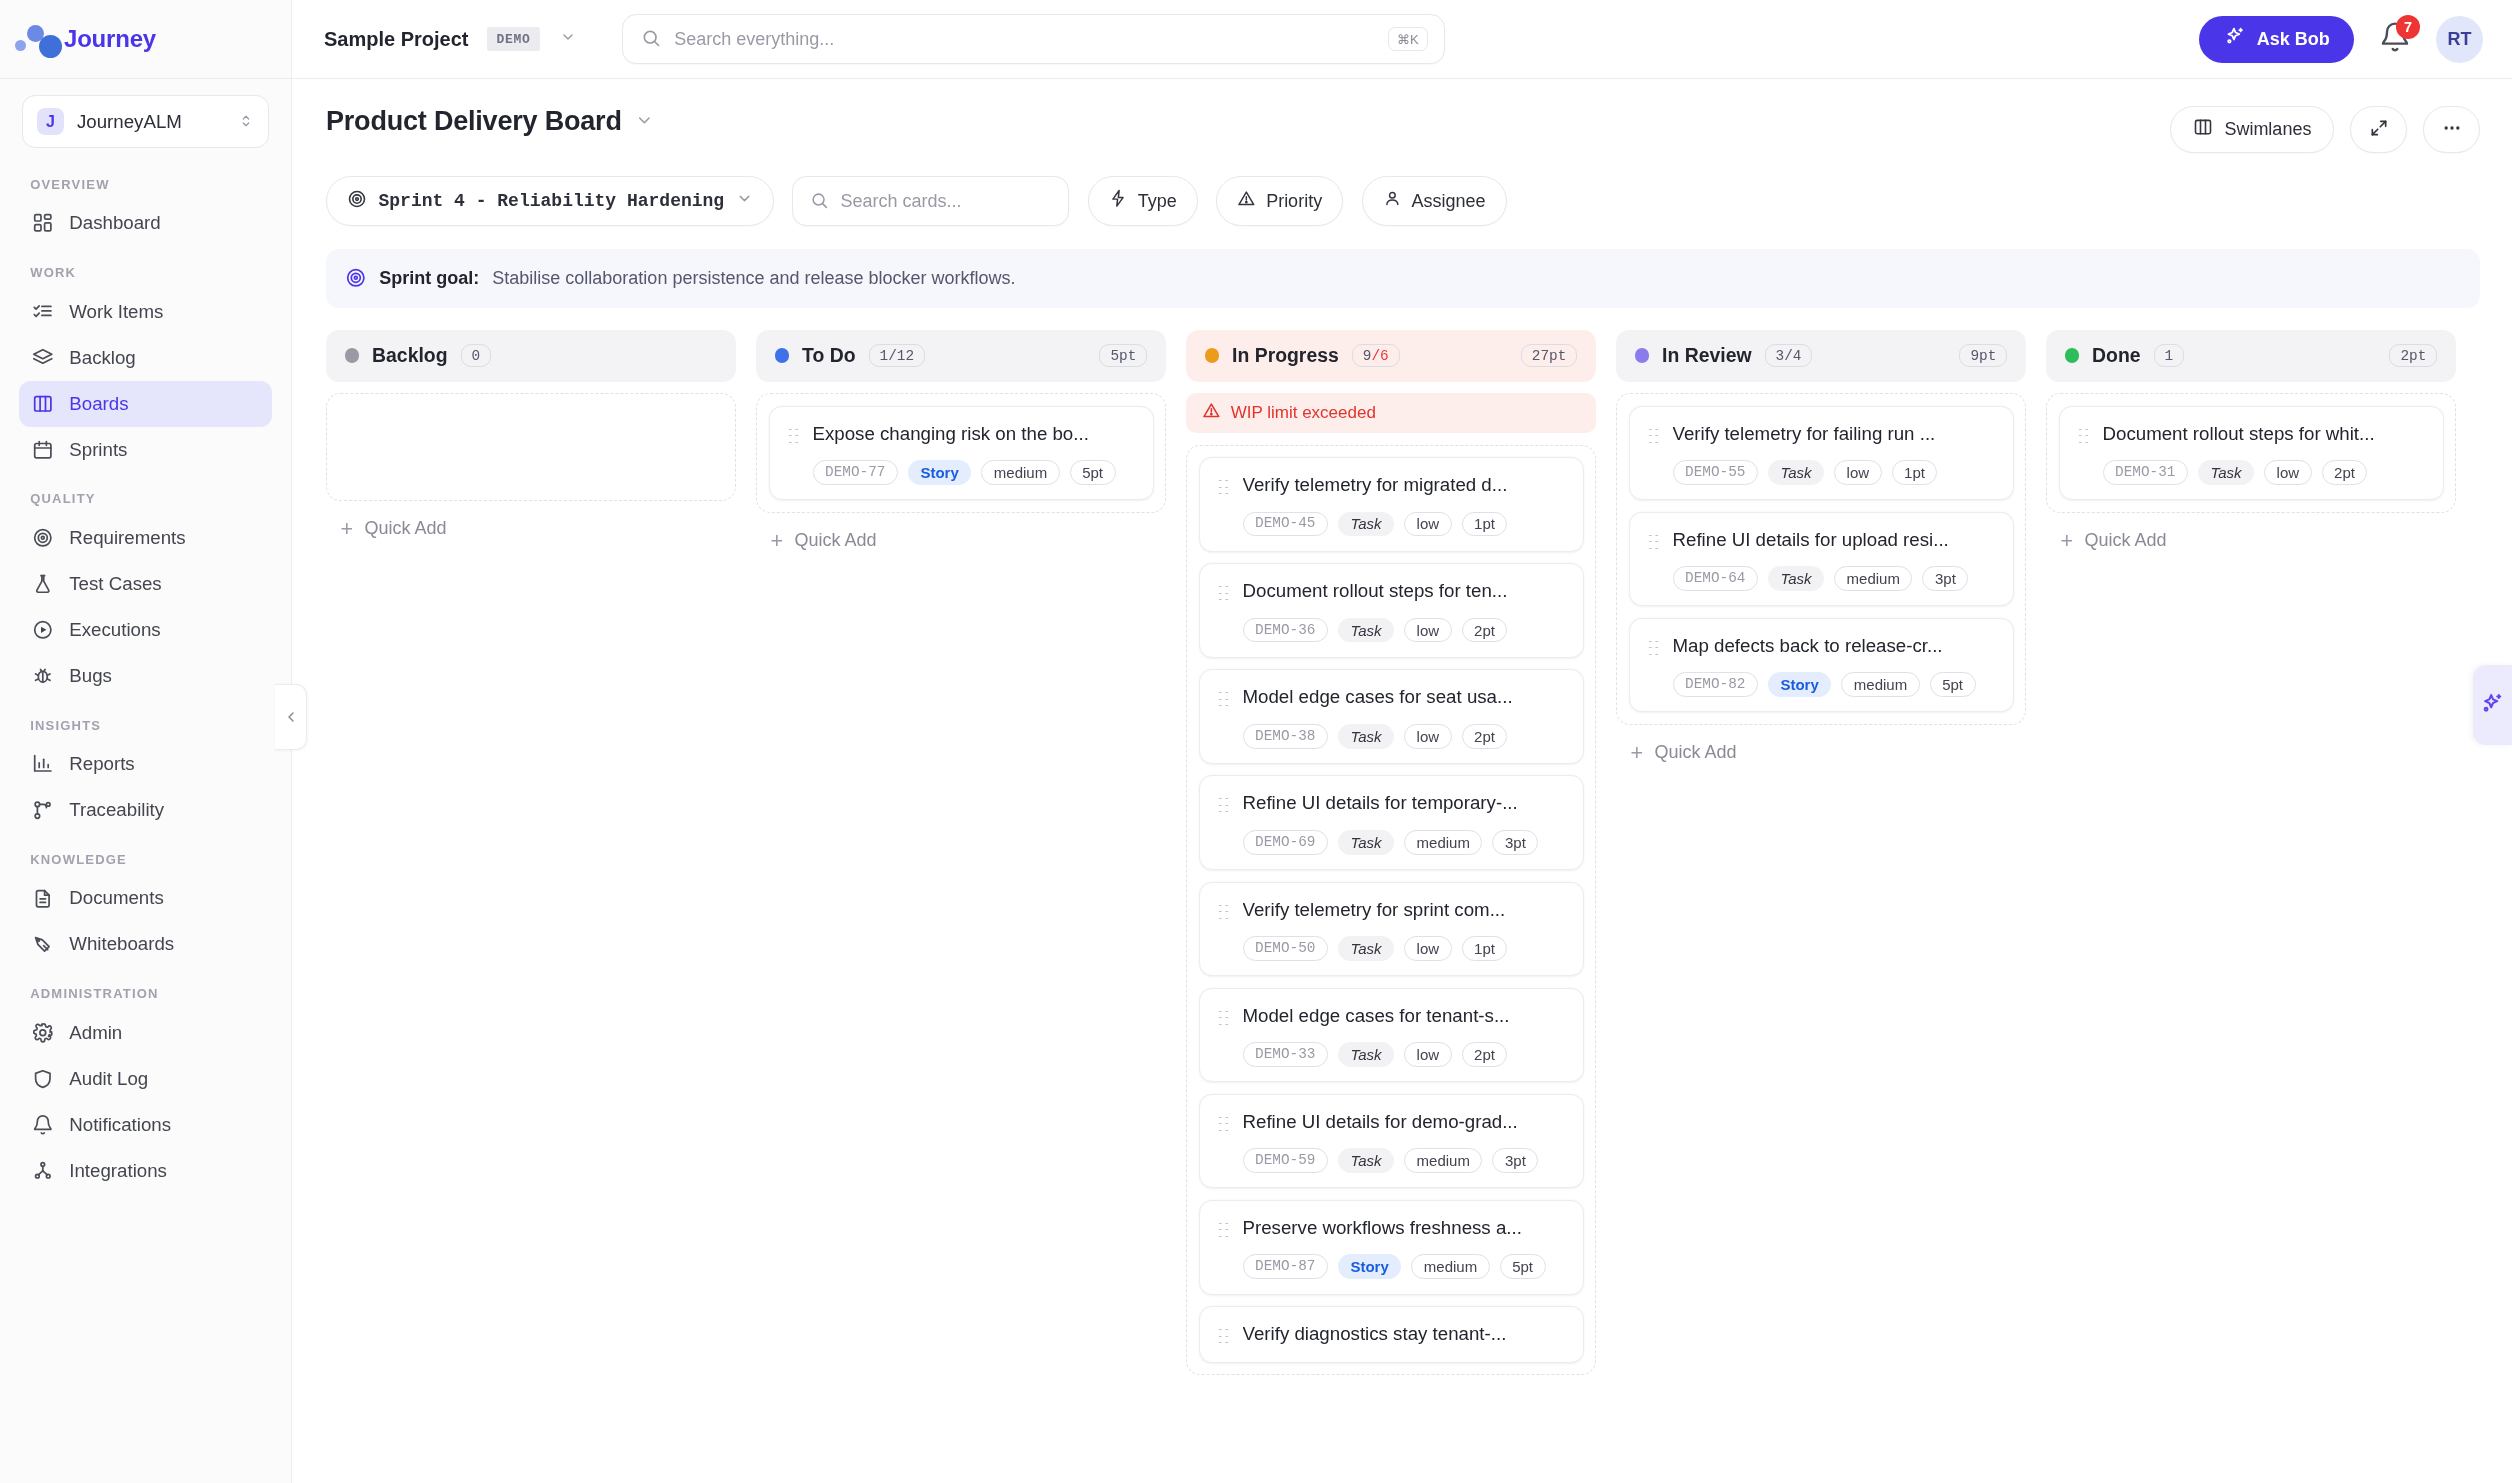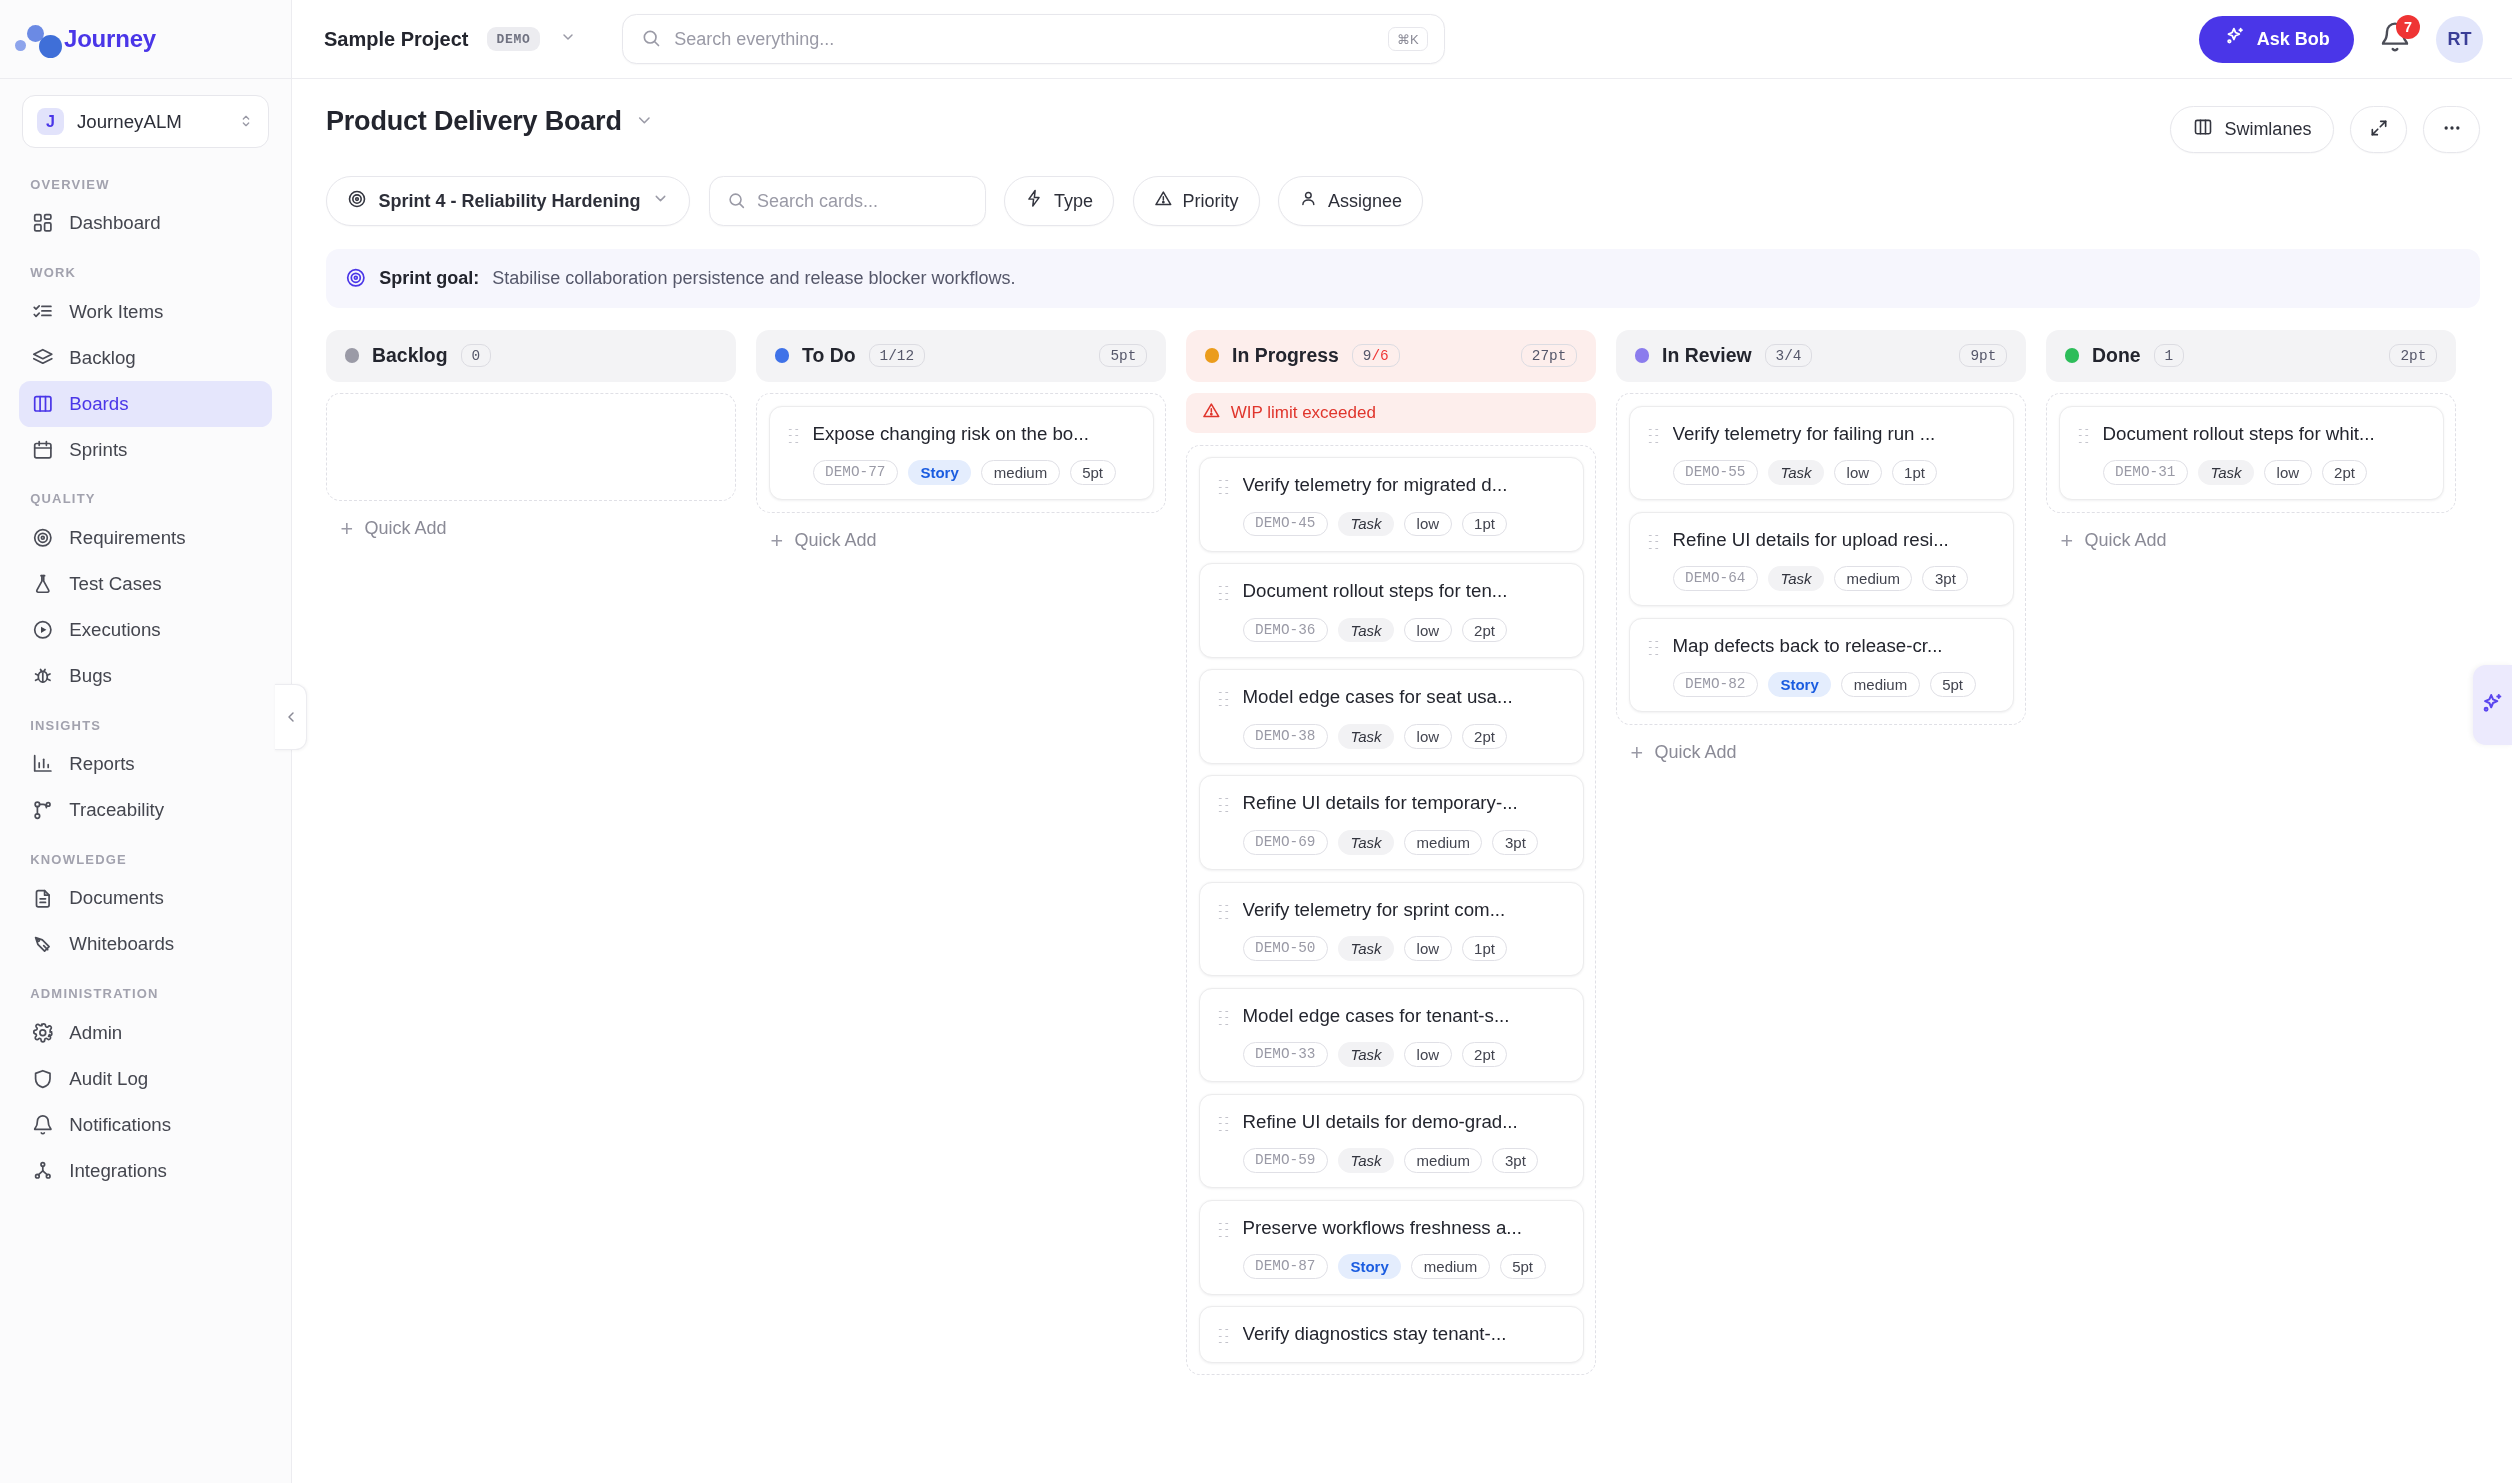--- a/index.html
+++ b/index.html
@@ -78,21 +78,21 @@
   
   .main { flex: 1; display: flex; flex-direction: column; min-width: 0; background: #ffffff; }
 
   .topbar {
     height: 79px; flex: 0 0 79px; display: flex; align-items: center;
     border-bottom: 1.4px solid #ececf0; padding: 0 29px 0 32px; gap: 18.7px;
   }
   .proj-title { font-size: 20px; font-weight: bold; color: #23252e; }
   .demo-badge {
     background: #ececf0; color: #6f7180; font-size: 13px; font-weight: bold;
-    letter-spacing: 0.7px; padding: 4.3px 9.3px; border-radius: 9px;
+    letter-spacing: 0.7px; padding: 4.3px 9.3px; border-radius: 2px;
     font-family: "Liberation Mono", monospace;
   }
   .tiny-chev { color: #9a9aa6; font-size: 16px; margin-left: 1.4px; }
 
   .global-search {
     width: 823px; height: 50px; margin-left: 27px;
     border: 1.4px solid #e7e7ec; border-radius: 14.4px; background: #fff;
     display: flex; align-items: center; padding: 0 16px 0 18.7px; gap: 13px;
     box-shadow: 0 0.7px 1.4px rgba(16,18,32,.03);
   }
@@ -139,20 +139,21 @@
     cursor: pointer; box-shadow: 0 0.7px 1.4px rgba(16,18,32,.035);
   }
 
   
   .filter-bar { display: flex; align-items: center; gap: 18.7px; padding: 23px 32px 0 34px; }
   .sprint-select {
     height: 50px; border: 1.4px solid #e7e7ec; border-radius: 29px; background: #fff;
     display: flex; align-items: center; gap: 11.5px; padding: 0 20px;
     font-size: 18px; color: #2d2f39; font-weight: bold;
     box-shadow: 0 0.7px 1.4px rgba(16,18,32,.035);
+    font-family: Liberation Mono, monospace;
   }
   .card-search {
     width: 277px; height: 50px; border: 1.4px solid #e7e7ec; border-radius: 14.4px;
     background: #fff; display: flex; align-items: center; gap: 11.5px; padding: 0 17px;
     box-shadow: 0 0.7px 1.4px rgba(16,18,32,.03);
   }
   .card-search .ph { font-size: 18px; color: #9a9aa6; }
   .filter-chip {
     height: 50px; border: 1.4px solid #e7e7ec; border-radius: 29px; background: #fff;
     display: flex; align-items: center; gap: 10px; padding: 0 20px;

